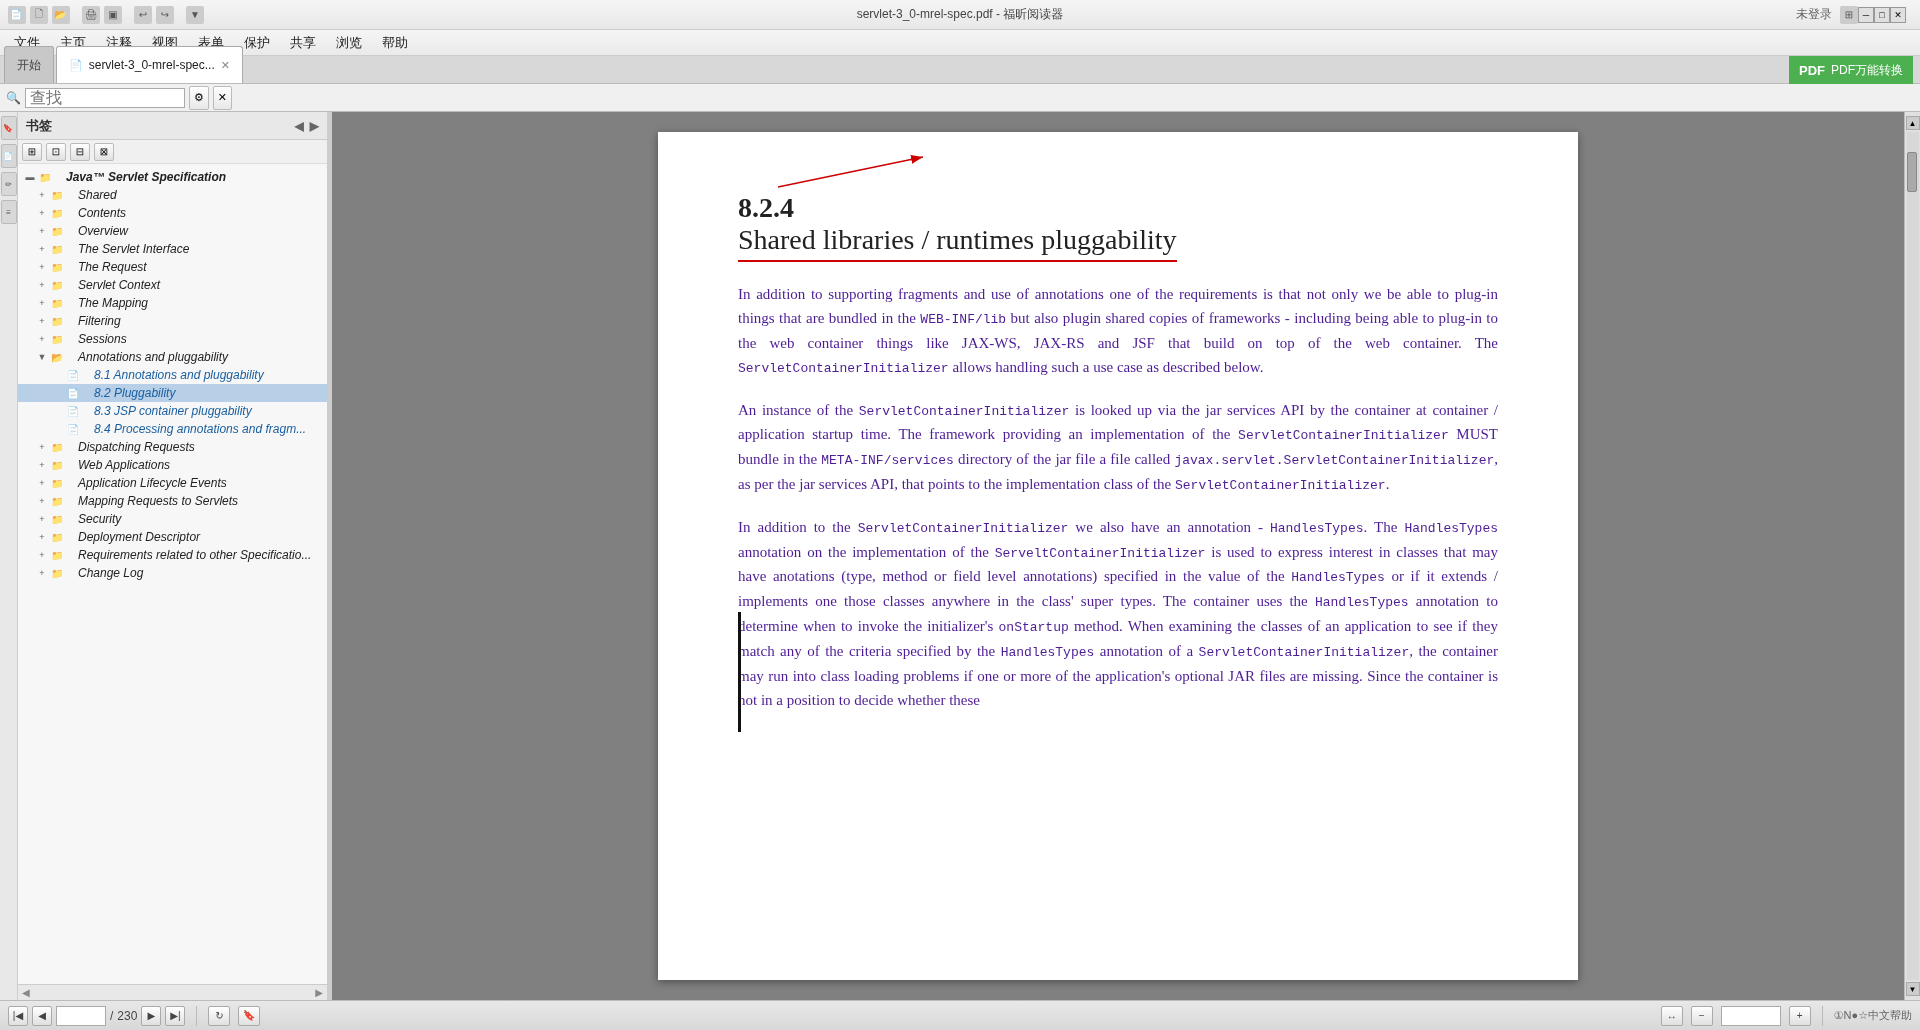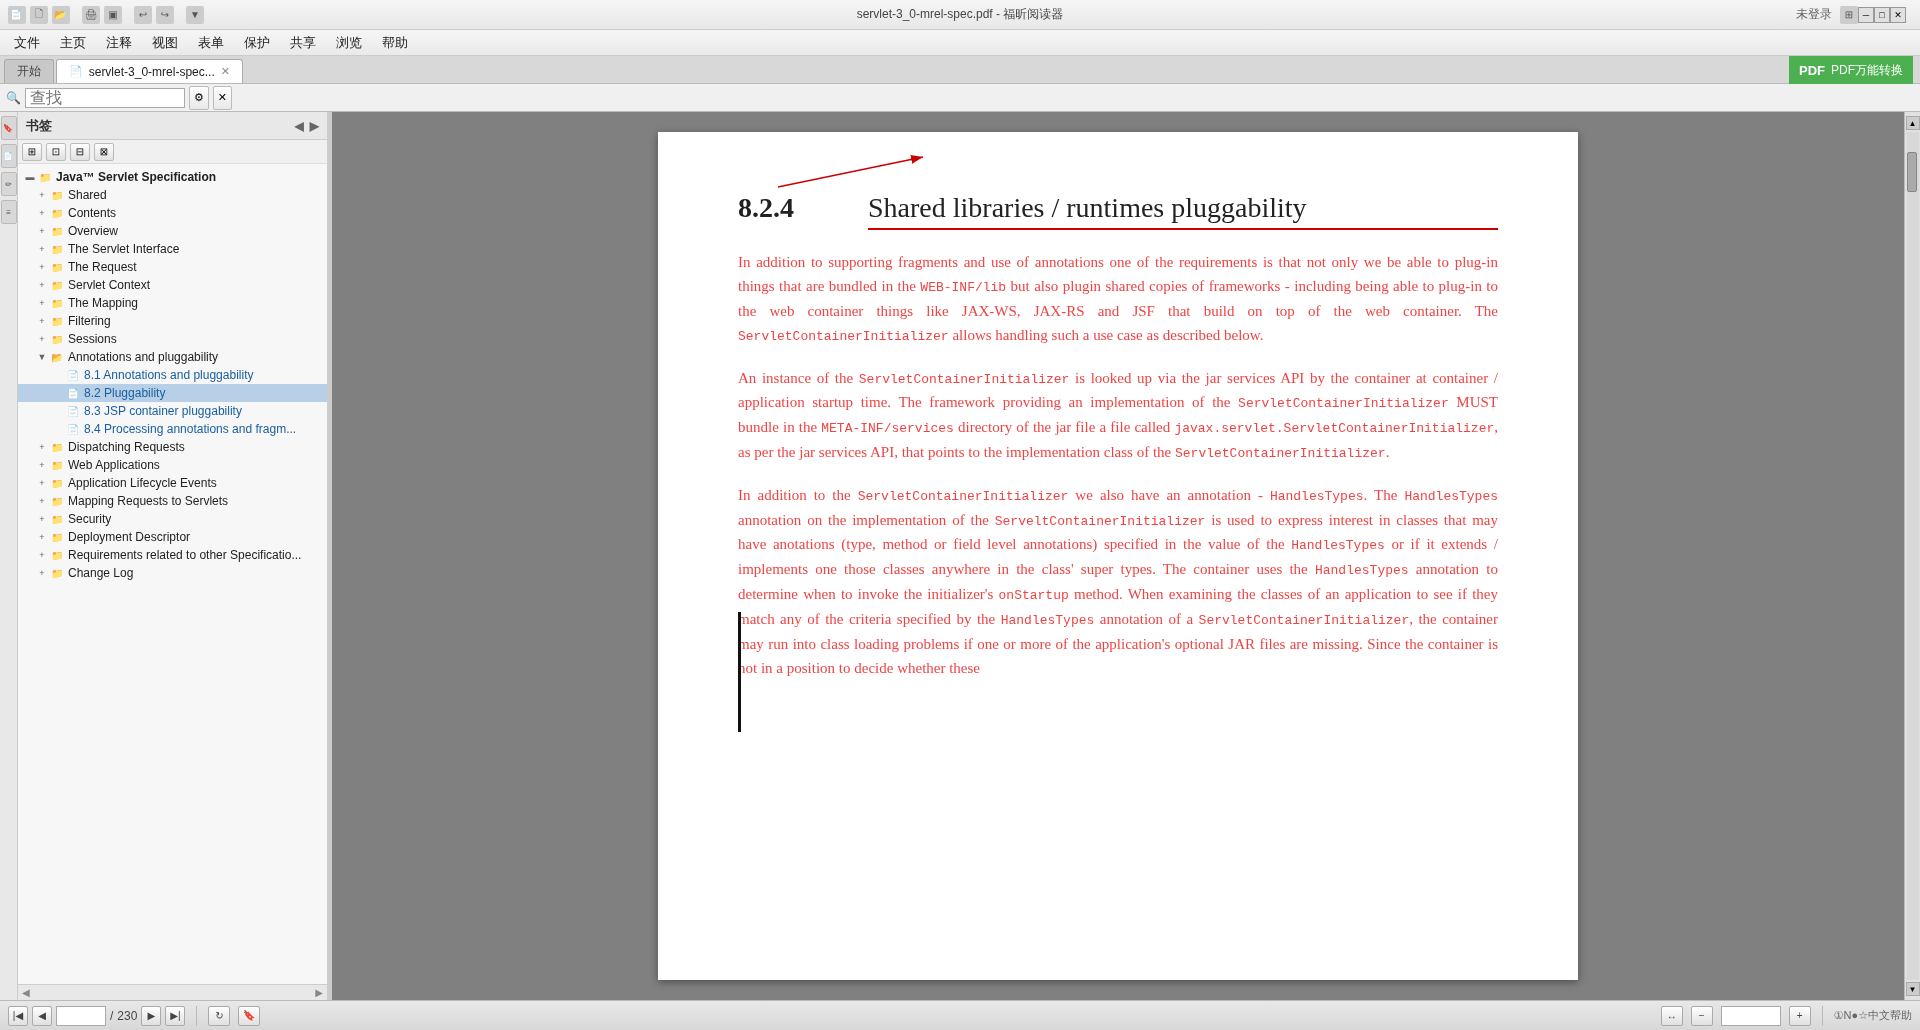--- a/index.html
+++ b/index.html
@@ -71,21 +71,21 @@
       padding: 0 6px;
       background: linear-gradient(to bottom, #fff, #e8e8e8);
       border: 1px solid #bbb;
       border-radius: 2px;
       cursor: pointer;
       font-size: 11px;
       display: flex; align-items: center; gap: 3px;
     }
     .tool-sep { width: 1px; height: 20px; background: #bbb; margin: 0 3px; }
     .tab {
-      height: 24px;
+      height: 37px;
       padding: 0 12px;
       background: #c8c8c8;
       border: 1px solid #aaa;
       border-bottom: none;
       border-radius: 3px 3px 0 0;
       cursor: pointer;
       font-size: 12px;
       display: flex; align-items: center; gap: 6px;
       color: #444;
     }
@@ -175,22 +175,23 @@
       font-size: 9px; color: #666;
       flex-shrink: 0;
     }
     .tree-icon {
       width: 16px; height: 14px;
       display: inline-flex; align-items: center; justify-content: center;
       font-size: 10px; color: #e8a000;
       flex-shrink: 0;
     }
     .tree-label {
-      margin-left: 2px;
-      font-size: 12px;
+      margin-left: 12px;
+      font-size: 12px;
+      font-style: italic;
     }
     .tree-label.blue { color: #1a5fa0; }
     .tree-label.bold { font-weight: bold; }
     .indent1 { padding-left: 16px; }
     .indent2 { padding-left: 32px; }
 
     
     #resize-handle {
       width: 4px;
       background: #ccc;
@@ -212,21 +213,21 @@
       width: 920px;
       min-height: 800px;
       padding: 60px 80px 60px 80px;
       box-shadow: 0 2px 8px rgba(0,0,0,0.4);
       position: relative;
     }
     .pdf-body {
       font-family: Georgia, 'Times New Roman', serif;
       font-size: 15px;
       line-height: 1.6;
-      color: #ef4444;
+      color: #4c1d95;
       margin-top: 15px;
     }
     .pdf-body p {
       margin-bottom: 18px;
       text-align: justify;
     }
     .code-inline {
       font-family: 'Courier New', Courier, monospace;
       font-size: 13px;
     }
@@ -566,21 +567,21 @@
 
       <svg class="arrow-svg" width="920" height="100">
         <defs>
           <marker id="arrowhead" markerWidth="8" markerHeight="6" refX="8" refY="3" orient="auto">
             <polygon points="0 0, 8 3, 0 6" fill="#cc0000"></polygon>
           </marker>
         </defs>
         <line x1="120" y1="55" x2="265" y2="25" stroke="#cc0000" stroke-width="1.5" marker-end="url(#arrowhead)"></line>
       </svg>
 
-      <div style="display:flex; align-items:baseline; margin-bottom:20px;">
+      <div style="display:flex; align-items:baseline; margin-bottom:20px;flex-direction:column;">
         <span style="font-size:28px; font-weight:bold; font-family:Georgia,serif; color:#222; min-width:130px;">8.2.4</span>
         <div style="flex:1;">
           <div style="font-size:28px; font-weight:normal; font-family:Georgia,serif; color:#222; border-bottom:2px solid #c00; padding-bottom:4px;">Shared libraries / runtimes pluggability</div>
         </div>
       </div>
 
       <div class="pdf-body">
         <p>
           In addition to supporting fragments and use of annotations one of the requirements is that not only we be able to plug-in things that are bundled in the <span class="code-inline">WEB-INF/lib</span> but also plugin shared copies of frameworks - including being able to plug-in to the web container things like JAX-WS, JAX-RS and JSF that build on top of the web container. The <span class="code-inline">ServletContainerInitializer</span> allows handling such a use case as described below.
         </p>

